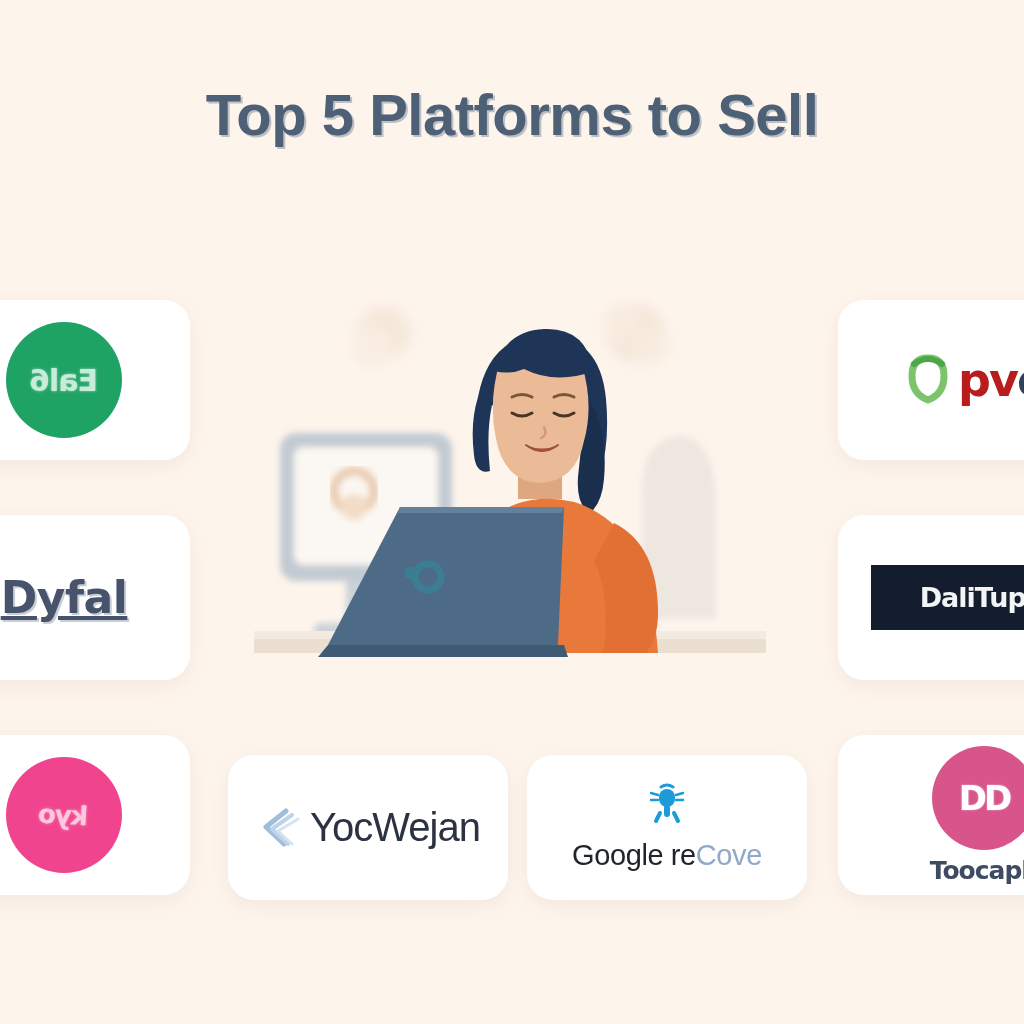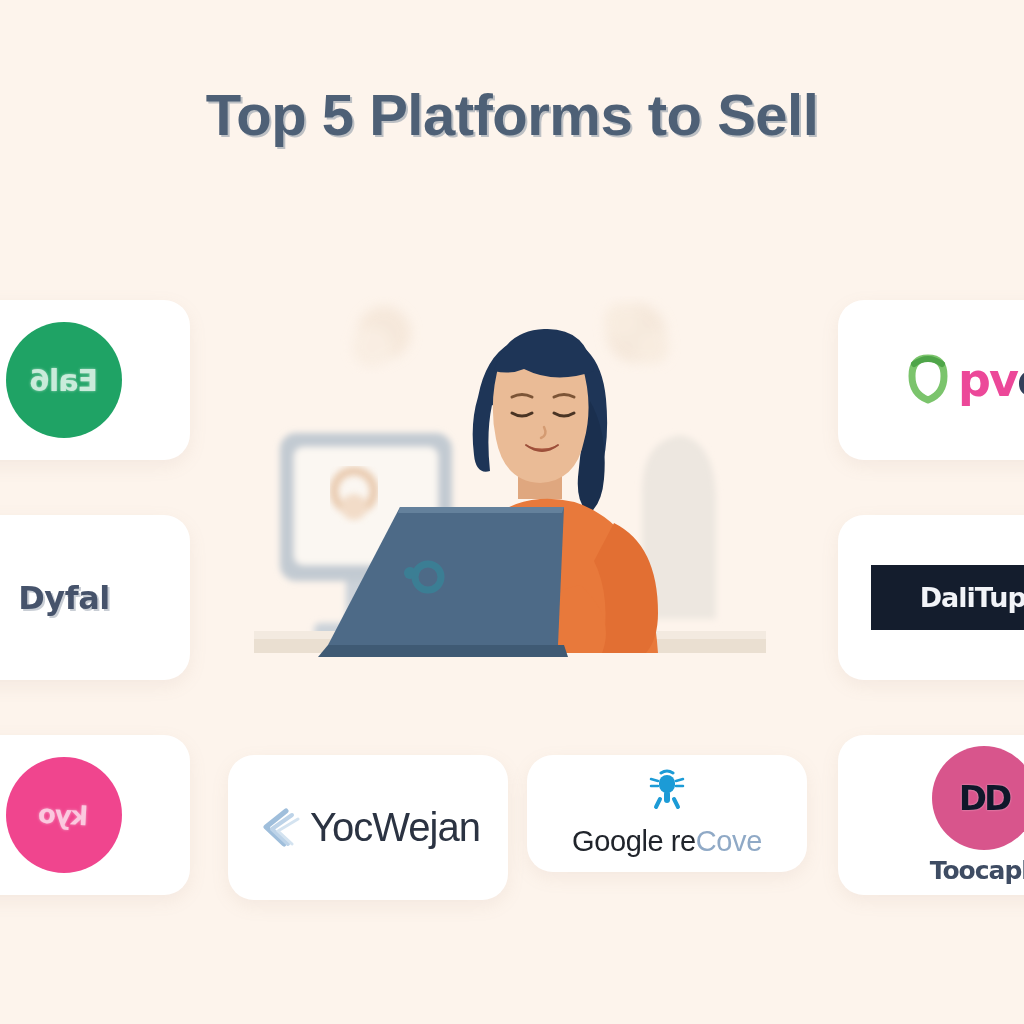--- a/index.html
+++ b/index.html
@@ -68,24 +68,25 @@
     color:#C9EBDA;
     letter-spacing:-1px;
     transform:scaleX(-1);
     text-shadow:0 0 3px rgba(255,255,255,.55);
   }
 
   
   .wordmark-dark {
     font-family:"DejaVu Sans", sans-serif;
     font-weight:bold;
-    font-size:32px;
+    font-size:44px;
     color:#46536B;
     letter-spacing:-0.5px;
     text-shadow:2px 2px 0 rgba(120,132,150,.40);
+    text-decoration:underline;
   }
 
   
   .circle-hotpink {
     width:116px; height:116px;
     background:#F0458E;
   }
   .circle-hotpink .glyph {
     font-family:"DejaVu Sans", sans-serif;
     font-weight:bold;
@@ -99,21 +100,21 @@
   
   .upwork-row { display:flex; align-items:center; gap:4px; margin-left:46px; }
   .upwork-mark { width:52px; height:52px; flex:0 0 auto; }
   .upwork-text {
     font-family:"DejaVu Sans", sans-serif;
     font-weight:bold;
     font-size:46px;
     letter-spacing:-2px;
     white-space:nowrap;
   }
-  .upwork-text .pv { color:#ec4899; }
+  .upwork-text .pv { color:#b91c1c; }
   .upwork-text .oc { color:#33405A; }
 
   
   .dark-badge {
     background:#141D2D;
     padding:17px 26px;
     margin-left:44px;
     min-width:230px;
     display:flex; align-items:center; justify-content:center;
   }
@@ -133,21 +134,21 @@
     gap:6px; margin-left:40px;
   }
   .circle-rose {
     width:104px; height:104px;
     background:#D8558C;
   }
   .circle-rose .glyph {
     font-family:"DejaVu Sans", sans-serif;
     font-weight:bold;
     font-size:34px;
-    color:#0f172a;
+    color:#ffffff;
     letter-spacing:-3px;
     text-shadow:0 0 2px rgba(255,255,255,.6);
   }
   .stack-caption {
     font-family:"DejaVu Sans", sans-serif;
     font-weight:bold;
     font-size:25px;
     color:#3E4C63;
     letter-spacing:-1px;
   }
@@ -318,21 +319,21 @@
     <div class="yw-row">
       <svg class="yw-mark" viewBox="0 0 44 40">
         <path d="M30 3 L10 19 L28 36" fill="none" stroke="#9FBEDB" stroke-width="5" stroke-linecap="round" stroke-linejoin="round"></path>
         <path d="M36 7 L16 21 L32 36" fill="none" stroke="#BDD3E8" stroke-width="4" stroke-linecap="round" stroke-linejoin="round"></path>
         <path d="M42 11 L22 23 L36 36" fill="none" stroke="#D4E3F0" stroke-width="3" stroke-linecap="round" stroke-linejoin="round"></path>
       </svg>
       <span class="yw-text">YocWejan</span>
     </div>
   </div>
 
-  <div class="card" style="left:527px; top:755px; width:280px; height:117px;">
+  <div class="card" style="left:527px; top:755px; width:280px; height:145px;">
     <div class="grc-stack">
       <svg class="grc-mark" viewBox="0 0 40 42">
         <path d="M14 4 q6 -4 12 0" stroke="#1C9BD6" stroke-width="3" fill="none" stroke-linecap="round"></path>
         <rect x="12" y="6" width="16" height="18" rx="8" fill="#1C9BD6"></rect>
         <rect x="17" y="22" width="6" height="12" rx="3" fill="#1C9BD6"></rect>
         <path d="M13 30 l-4 8" stroke="#1C9BD6" stroke-width="4" stroke-linecap="round"></path>
         <path d="M27 30 l4 8" stroke="#1C9BD6" stroke-width="4" stroke-linecap="round"></path>
         <path d="M4 10 l7 2 M4 17 l7 0 M36 10 l-7 2 M36 17 l-7 0" stroke="#1C9BD6" stroke-width="2.5" stroke-linecap="round"></path>
       </svg>
       <span class="grc-text"><span>Google re</span><span class="accent">Cove</span></span>

